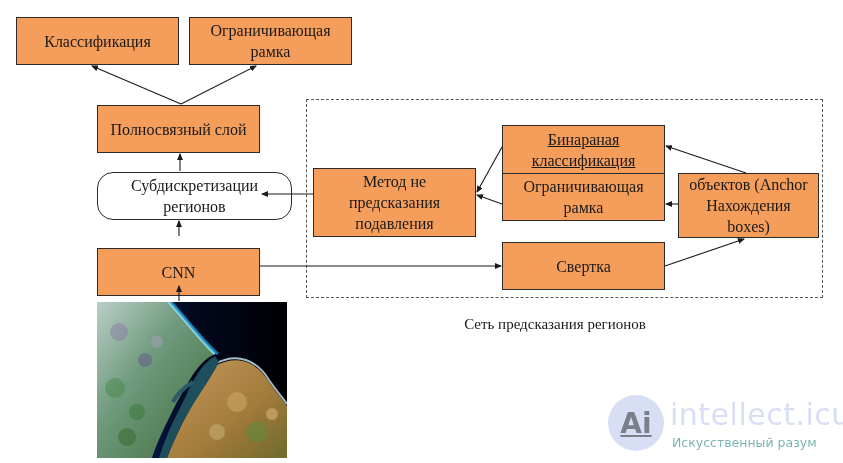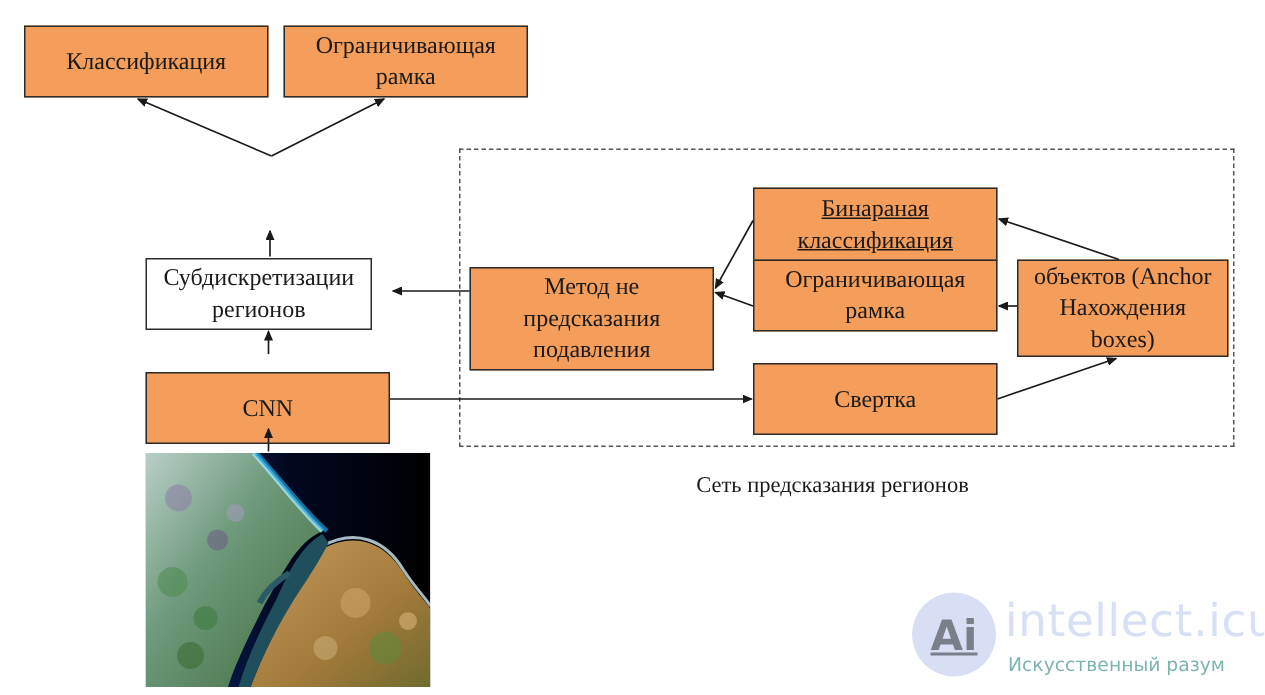--- a/index.html
+++ b/index.html
@@ -83,29 +83,32 @@
   <div id="region-frame"></div>
   <div id="frame-caption">Сеть предсказания регионов</div>
 
   <div class="box" style="left:16px;top:17px;width:163px;height:48px;">
     <span>Классификация</span>
   </div>
   <div class="box" style="left:189px;top:17px;width:163px;height:48px;">
     <span>Ограничивающая</span>
     <span>рамка</span>
   </div>
-  <div class="box white" style="left:97px;top:172px;width:151px;height:48px;">
+  <div class="box" style="left:97px;top:105px;width:163px;height:48px;">
+    <span>Полносвязный слой</span>
+  </div>
+  <div class="box white" style="left:97px;top:172px;width:195px;height:48px;border-radius:16px;">
     <span>Субдискретизации</span>
     <span>регионов</span>
   </div>
   <div class="box" style="left:97px;top:248px;width:163px;height:48px;">
     <span>CNN</span>
   </div>
 
-  <div class="box" style="left:313px;top:168px;width:163px;height:69px;margin-top:10px;">
+  <div class="box" style="left:313px;top:168px;width:163px;height:69px;">
     <span>Метод не</span>
     <span>предсказания</span>
     <span>подавления</span>
   </div>
   <div class="box" style="left:502px;top:125px;width:163px;height:49px;text-decoration:underline;">
     <span>Бинараная</span>
     <span>классификация</span>
   </div>
   <div class="box" style="left:502px;top:173px;width:163px;height:48px;">
     <span>Ограничивающая</span>

